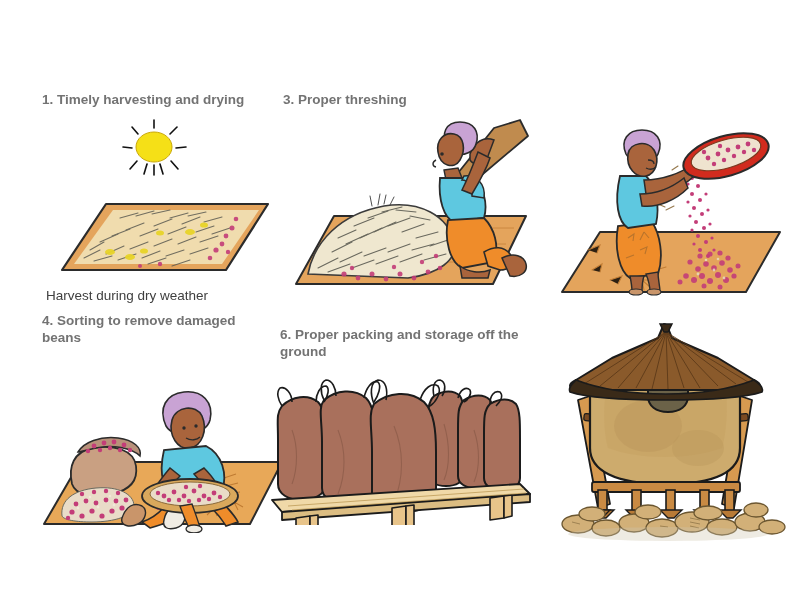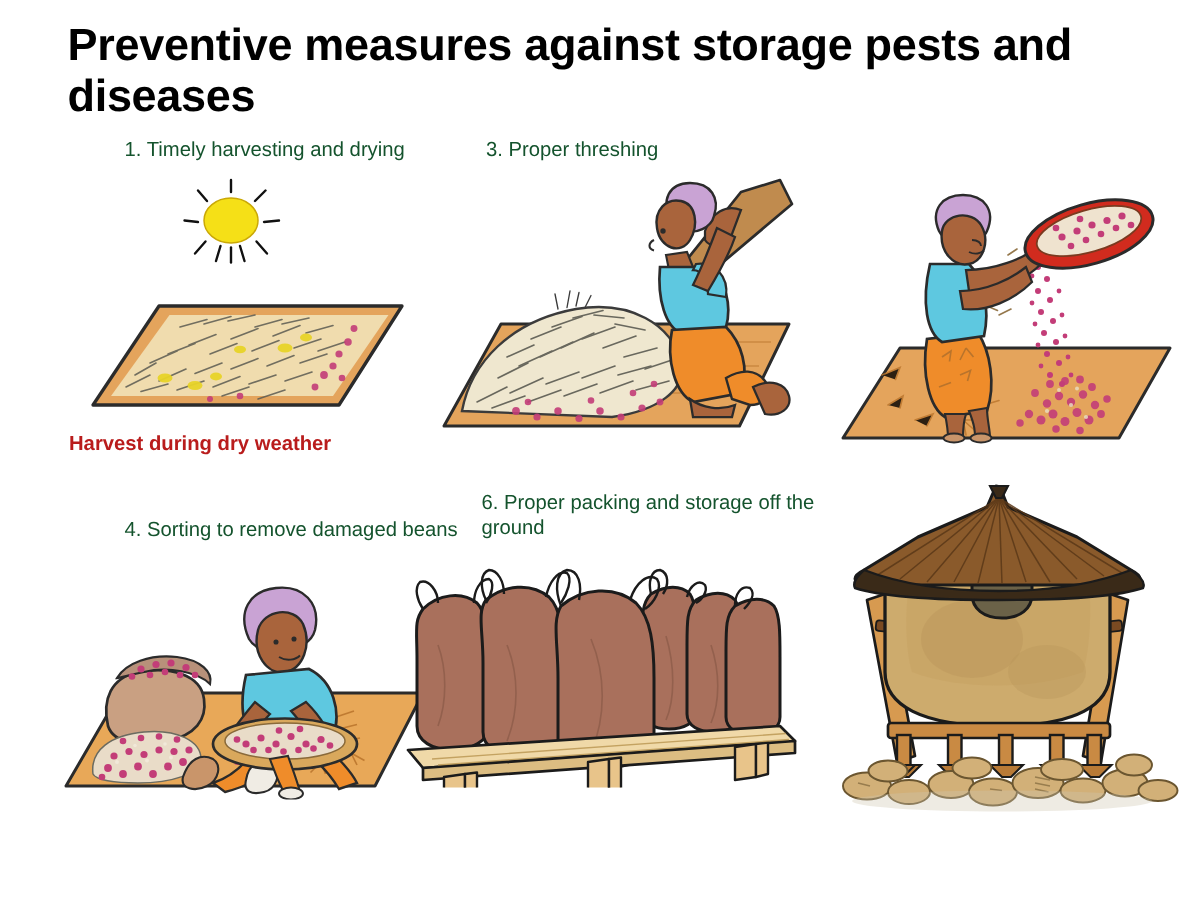--- a/index.html
+++ b/index.html
@@ -13,50 +13,49 @@
   }
   .slide{position:absolute;inset:0;background:#fff;}
 
   .title{
     position:absolute;left:45px;top:14px;width:730px;
     font-size:30px;font-weight:bold;line-height:1.13;
     letter-spacing:-0.2px;color:#000;
   }
 
   .caption{
-    position:absolute;font-size:13.5px;font-weight:normal;
-    line-height:1.25;color:#14532d;margin-left:41px;
+    position:absolute;font-size:13.5px;font-weight:bold;
+    line-height:1.25;color:#737373;
   }
   .cap1{left:42px;top:92px;width:225px;}
   .cap2{left:283px;top:92px;width:230px;}
   .cap3{left:535px;top:92px;width:262px;}
-  .cap4{left:42px;top:345px;width:225px;}
+  .cap4{left:42px;top:313px;width:225px;}
   .cap5{left:280px;top:327px;width:265px;}
 
   .subnote{
     position:absolute;left:46px;top:288px;
-    font-size:13.5px;font-weight:bold;color:#b91c1c;text-align:right;
+    font-size:13.5px;font-weight:normal;color:#404040;text-align:right;
   }
 
   .art{position:absolute;}
   .a1{left:40px;top:118px;width:250px;height:165px;}
   .a2{left:288px;top:112px;width:250px;height:180px;}
   .a3{left:548px;top:110px;width:252px;height:190px;}
   .a4{left:38px;top:368px;width:255px;height:165px;}
   .a5{left:268px;top:360px;width:265px;height:165px;}
   .a6{left:548px;top:318px;width:252px;height:225px;}
 
   .footer{position:absolute;left:0;right:0;bottom:0;height:58px;}
 </style>
 </head>
 <body>
 
 <div class="slide">
 
-  <div class="title">Preventive measures against storage pests and diseases</div>
 
   <div class="caption cap1">1. Timely harvesting and drying</div>
   <div class="caption cap2">3. Proper threshing</div>
   <div class="caption cap4">4. Sorting to remove damaged beans</div>
   <div class="caption cap5">6. Proper packing and storage off the ground</div>
 
   <div class="subnote">Harvest during dry weather</div>
 
   <svg class="art a1" viewBox="0 0 250 165">
     <g>

